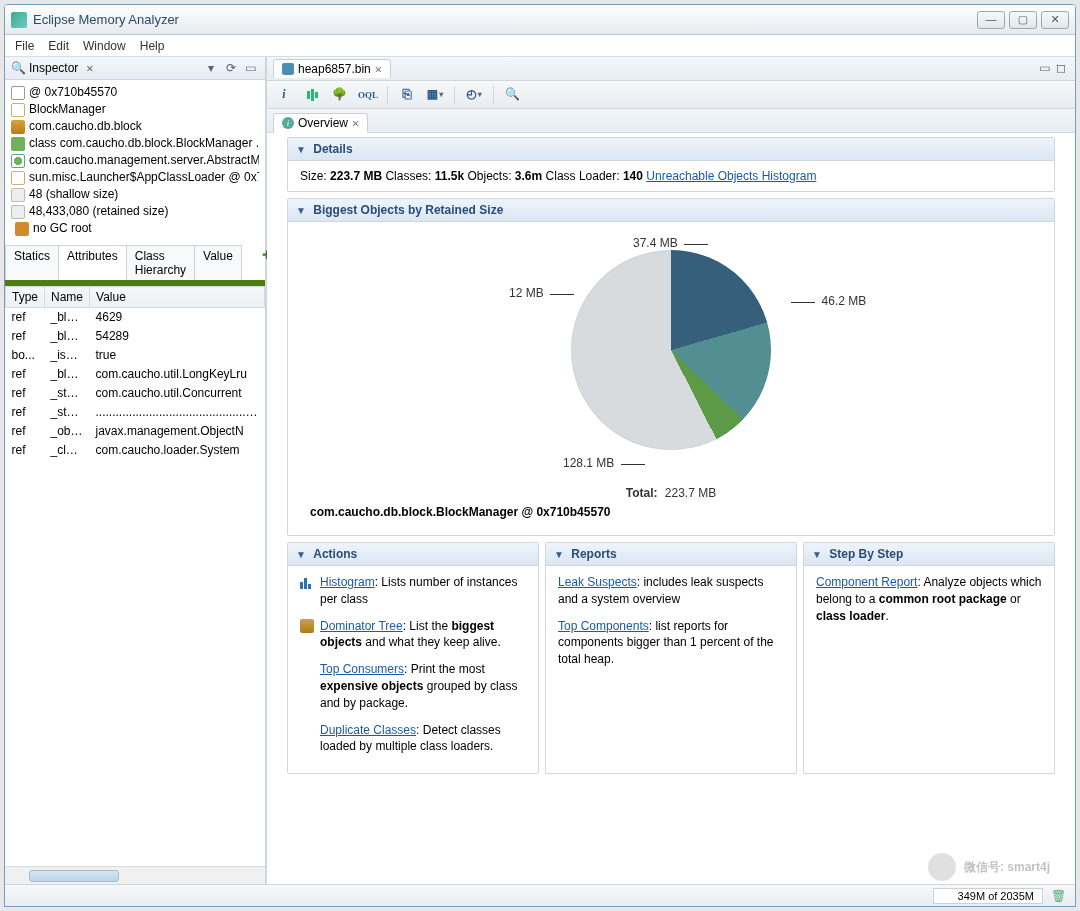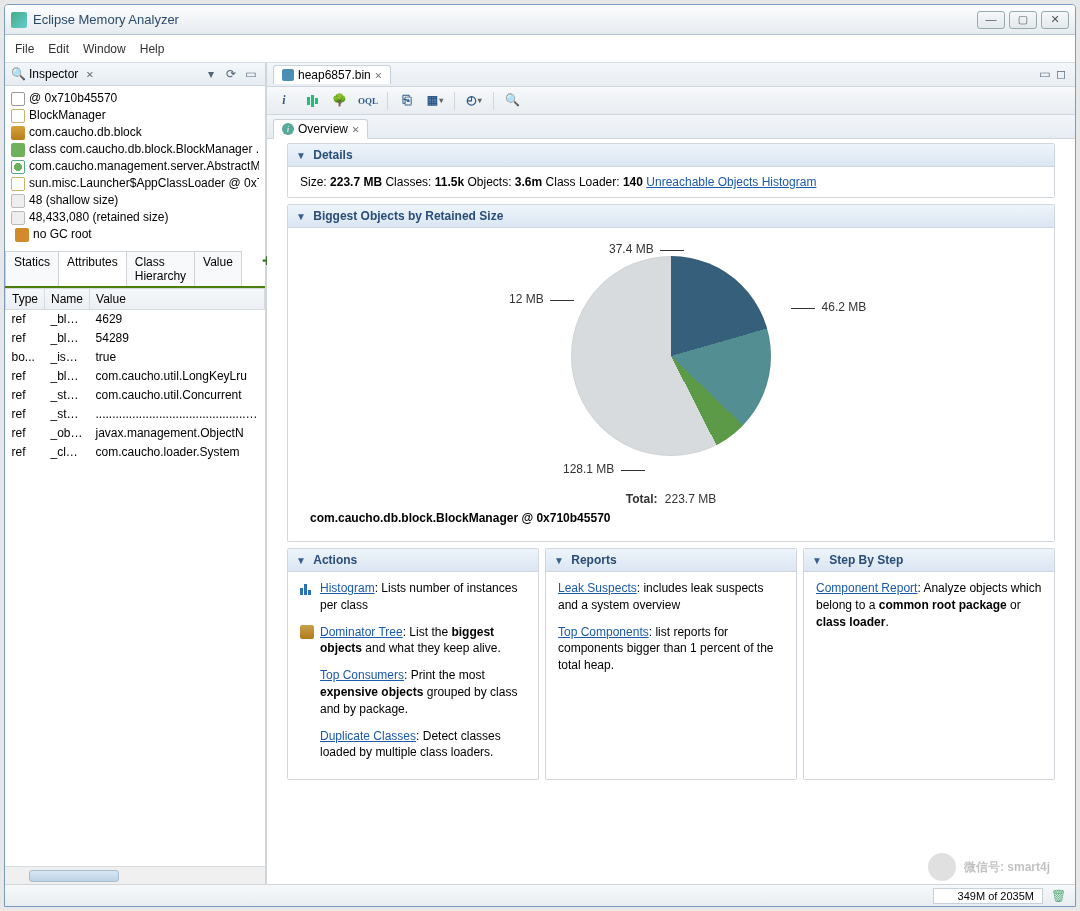--- a/index.html
+++ b/index.html
@@ -6,21 +6,21 @@
 body { background: #e8e8e8; width: 1080px; height: 911px; overflow: hidden; position: relative; }
 
 .window { position: absolute; top: 4px; left: 4px; right: 4px; bottom: 4px; background: #fff; border: 1px solid #7a9ac0; border-radius: 4px 4px 0 0; overflow: hidden; display: flex; flex-direction: column; }
 
 .titlebar { height: 30px; background: linear-gradient(#fdfefe, #e6ebf0); display: flex; align-items: center; padding: 0 6px; border-bottom: 1px solid #b6c6d8; }
 .titlebar .icon { width: 16px; height: 16px; background: linear-gradient(135deg,#4a8,#6cc); border-radius: 2px; margin-right: 6px; }
 .titlebar .title { flex: 1; color: #2b4a6a; font-size: 13px; }
 .winbtns { display: flex; gap: 4px; }
 .winbtn { width: 28px; height: 18px; border: 1px solid #9aa; background: linear-gradient(#f6f8fa,#e2e8ee); border-radius: 3px; font-size: 11px; line-height: 14px; text-align: center; color: #555; }
 
-.menubar { height: 28px; display: flex; align-items: center; gap: 14px; padding: 0 10px; background: #fff; border-bottom: 1px solid #d8dee4; }
+.menubar { height: 22px; display: flex; align-items: center; gap: 14px; padding: 0 10px; background: #fff; border-bottom: 1px solid #d8dee4; }
 .menubar span { color: #333; }
 
 .workspace { flex: 1; display: flex; min-height: 0; }
 
 
 .left-panel { width: 262px; border-right: 2px solid #d0d5da; display: flex; flex-direction: column; background: #fff; }
 .panel-tabbar { height: 23px; background: linear-gradient(#f3f7fb,#e6ecf2); display: flex; align-items: center; padding: 0 6px; border-bottom: 1px solid #cfd6dd; gap: 4px; }
 .panel-tabbar .tab-icon { width: 14px; height: 14px; display: inline-block; }
 .panel-tabbar .tab-label { font-weight: normal; }
 .panel-tabbar .x { margin-left: 4px; font-family: monospace; color: #666; }
@@ -31,21 +31,21 @@
 .tree .row { display: flex; align-items: center; gap: 4px; white-space: nowrap; overflow: hidden; text-overflow: ellipsis; }
 .tree .ic { width: 14px; height: 14px; display: inline-block; border-radius: 2px; flex-shrink: 0; }
 .ic-at { background: #fff; border: 1px solid #999; }
 .ic-doc { background: #fff; border: 1px solid #c9b26a; }
 .ic-pkg { background: linear-gradient(#d6a23c,#b87c1a); }
 .ic-cls { background: #6fb05a; border-radius: 50%; }
 .ic-q { background: radial-gradient(#6fb05a 45%, #fff 46%); border: 1px solid #5a8; border-radius: 50%; }
 .ic-sz { background: #eee; border: 1px solid #bbb; }
 .ic-dot { width: 6px; height: 6px; border-radius: 50%; background: #d18a2c; margin-left: 4px; }
 
-.tabstrip2 { display: flex; border-bottom: 2px solid #4d7c0f; margin-top: 4px; }
+.tabstrip2 { display: flex; border-bottom: 6px solid #4d7c0f; margin-top: 4px; }
 .tabstrip2 div { padding: 3px 8px; border: 1px solid #cdd3d9; border-bottom: none; background: #f7f9fb; font-size: 12px; margin-right: -1px; }
 .tabstrip2 div.active { background: #fff; font-weight: normal; }
 .tabstrip2 .grow { flex: 1; border: none; background: transparent; }
 .tabstrip2 .green { color: #3a7a2a; padding: 3px 6px; border: none; background: transparent; }
 
 .attr-table { width: 100%; border-collapse: collapse; }
 .attr-table th { text-align: left; padding: 3px 6px; background: linear-gradient(#f6f8fa,#eceff3); border: 1px solid #d6dbe0; font-weight: normal; }
 .attr-table td { padding: 2px 6px; border-bottom: 1px solid transparent; white-space: nowrap; overflow: hidden; text-overflow: ellipsis; max-width: 0; }
 .attr-table td:nth-child(1){ width: 40px; }
 .attr-table td:nth-child(2){ width: 66px; }
@@ -315,21 +315,21 @@
         <div class="section">
           <div class="section-hdr">
             <span class="arrow">▼</span>
             <b>Biggest Objects by Retained Size</b>
           </div>
           <div class="section-body white">
             <div class="pie-wrap">
               <div class="pie"></div>
               <div class="pie-hole-shadow"></div>
               <div class="pl" style="left:330px; top:48px;margin-top:6px;"><span class="ln" style="width:24px"></span> <span>46.2 MB</span></div>
-              <div class="pl" style="left:148px; top:-4px;"><span>37.4 MB</span> <span class="ln" style="width:24px"></span></div>
+              <div class="pl" style="left:172px; top:-4px;"><span>37.4 MB</span> <span class="ln" style="width:24px"></span></div>
               <div class="pl" style="left:48px;  top:46px;"><span>12 MB</span> <span class="ln" style="width:24px"></span></div>
               <div class="pl" style="left:102px; top:216px;"><span>128.1 MB</span> <span class="ln" style="width:24px"></span></div>
             </div>
             <div class="total-line">
               <b>Total:</b>
               <span>223.7 MB</span>
             </div>
             <div class="chart-caption">com.caucho.db.block.BlockManager @ 0x710b45570</div>
           </div>
         </div>

